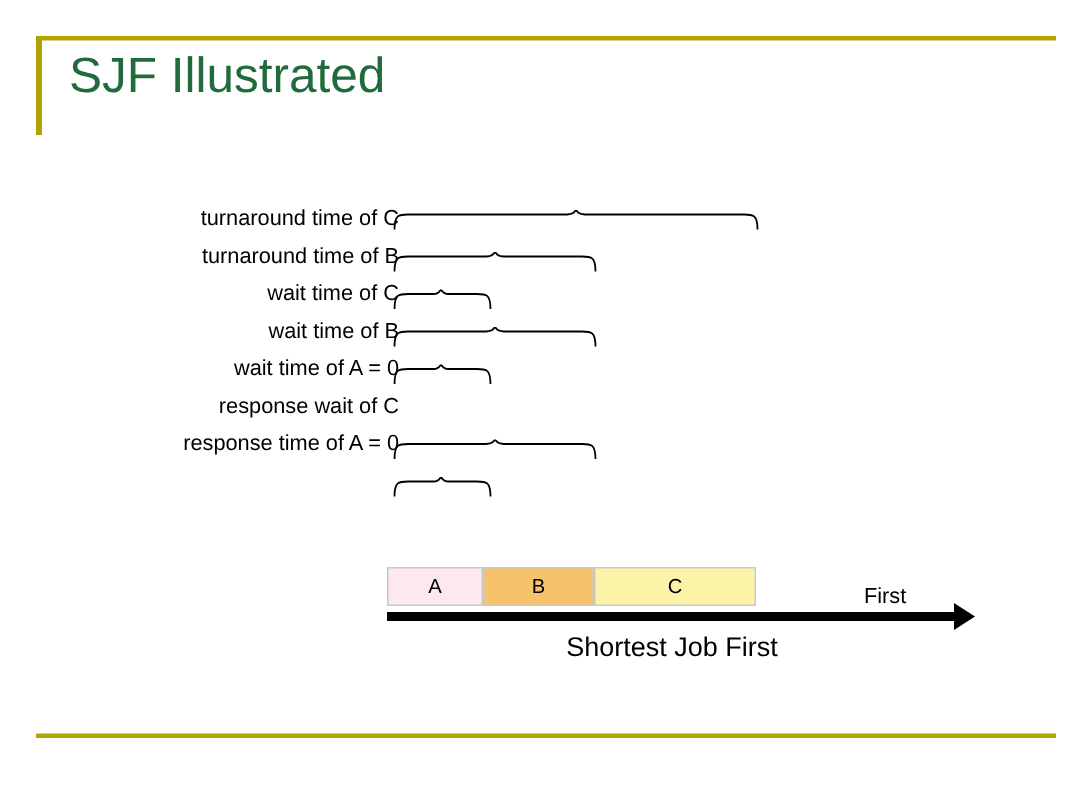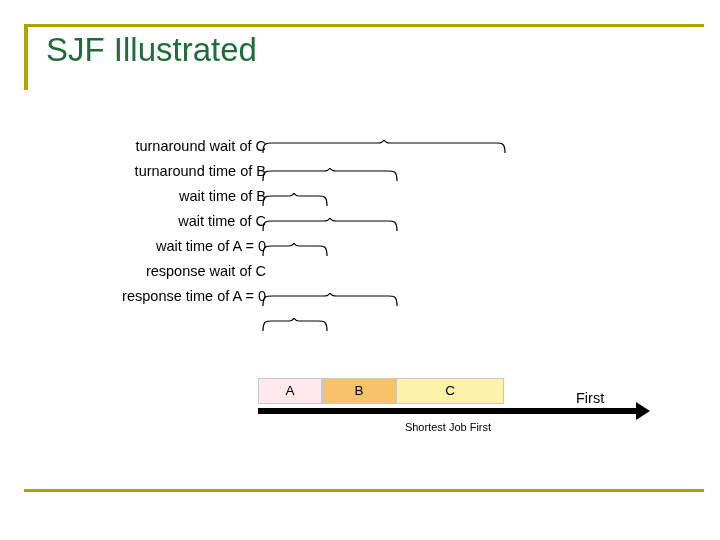--- a/index.html
+++ b/index.html
@@ -135,39 +135,39 @@
     font-size: 14.5px;
     color: #000000;
     white-space: nowrap;
   }
   .caption {
     position: absolute;
     left: 258px;
     top: 421px;
     width: 380px;
     text-align: center;
-    font-size: 11px;
+    font-size: 18px;
     color: #000000;
     white-space: nowrap;
   }
 </style>
 </head>
 <body>
 
 <div class="slide">
 
   <div class="title-top-rule"></div>
   <div class="title-left-bar"></div>
   <div class="slide-title">SJF Illustrated</div>
 
   <div class="labels">
-    <div class="label-row">turnaround wait of C</div>
+    <div class="label-row">turnaround time of C</div>
     <div class="label-row">turnaround time of B</div>
+    <div class="label-row">wait time of C</div>
     <div class="label-row">wait time of B</div>
-    <div class="label-row">wait time of C</div>
     <div class="label-row">wait time of A = 0</div>
     <div class="label-row">response wait of C</div>
     <div class="label-row">response time of A = 0</div>
   </div>
 
   <div class="braces">
     <div class="brace" style="left:0px;  top:10px;">
       <svg width="244" height="14" viewBox="0 0 244 14">
           <path d="M1 13 C1 3, 4 3, 10 3 L116 3 C121 3, 121 1, 122 0 C123 1, 123 3, 128 3 L234 3 C240 3, 243 3, 243 13" fill="none" stroke="#000" stroke-width="1.2"></path>
         </svg>

